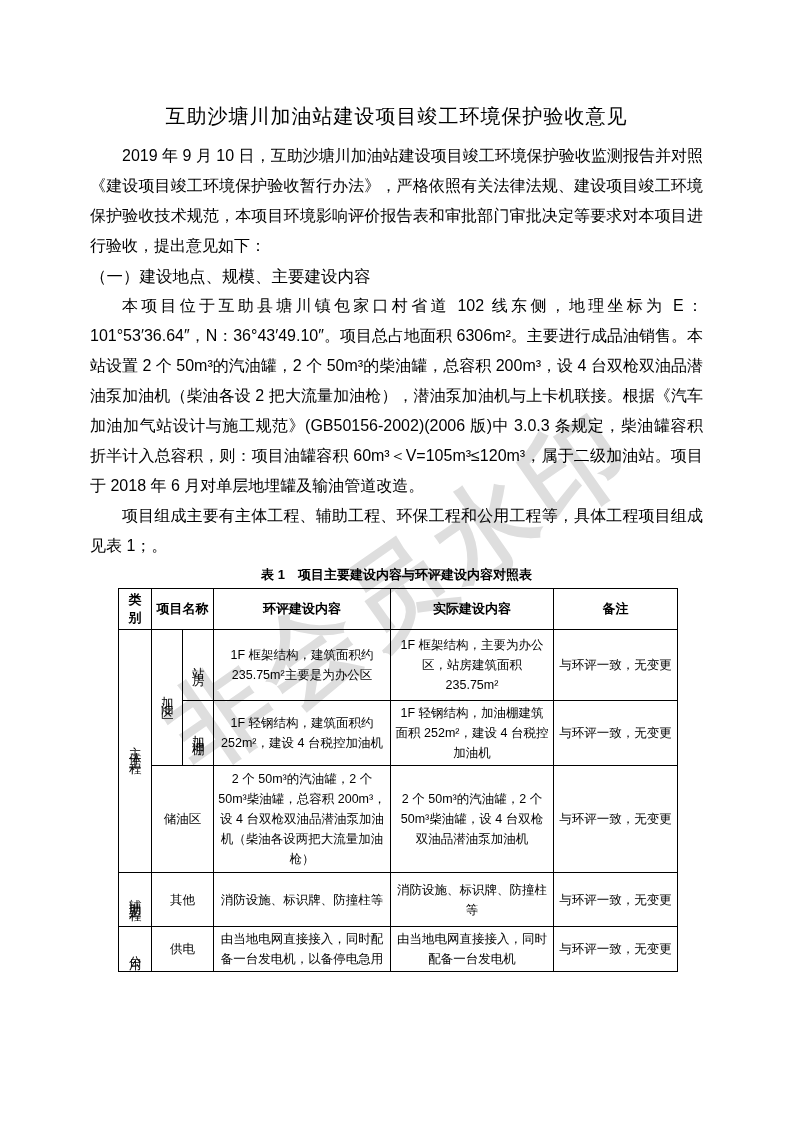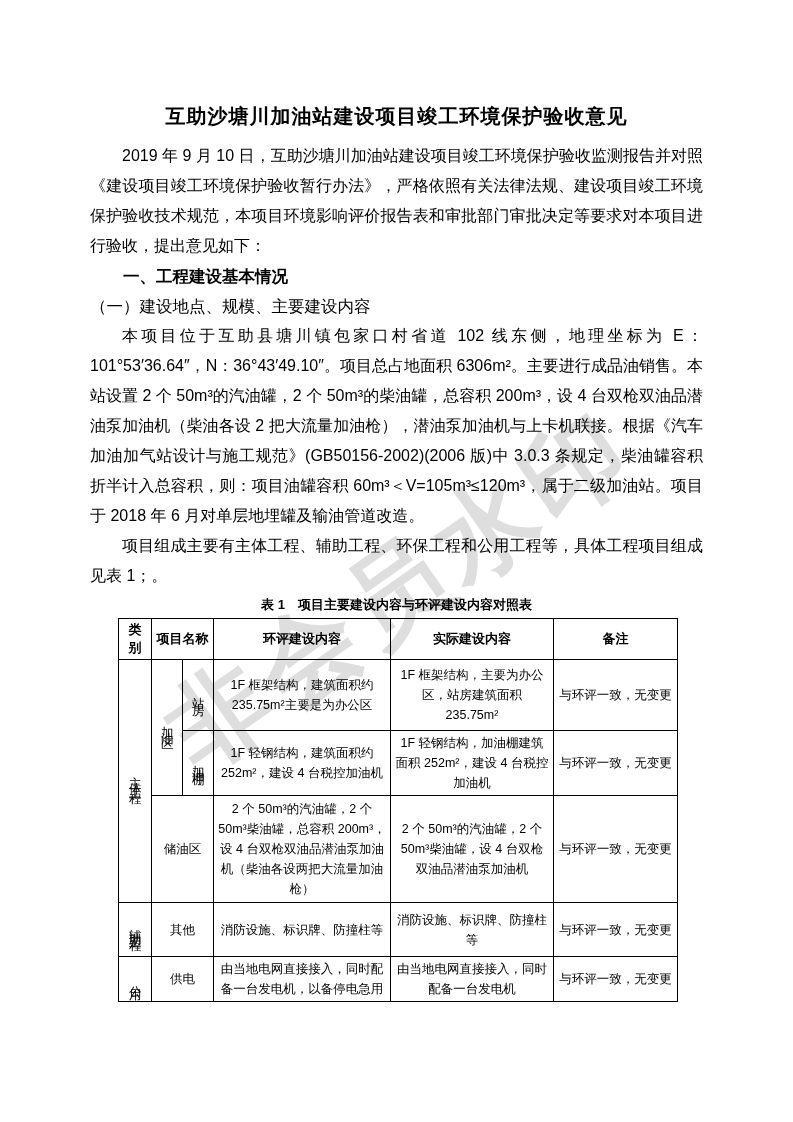--- a/index.html
+++ b/index.html
@@ -28,21 +28,21 @@
     z-index: 0;
     user-select: none;
   }
   .content {
     position: relative;
     z-index: 1;
     padding: 101px 90px 0 90px;
   }
   .doc-title {
     font-size: 20px;
-    font-weight: bold;
+    font-weight: normal;
     text-align: center;
     line-height: 30px;
     letter-spacing: 1px;
     margin-bottom: 10px;
   }
   .para {
     font-size: 16px;
     line-height: 30px;
     text-align: justify;
     text-indent: 2em;
@@ -109,21 +109,20 @@
 <div class="page">
 
   <div class="watermark" style="color: rgb(222, 222, 222);">非会员水印</div>
 
   <div class="content">
 
     <div class="doc-title">互助沙塘川加油站建设项目竣工环境保护验收意见</div>
 
     <p class="para">2019 年 9 月 10 日，互助沙塘川加油站建设项目竣工环境保护验收监测报告并对照《建设项目竣工环境保护验收暂行办法》，严格依照有关法律法规、建设项目竣工环境保护验收技术规范，本项目环境影响评价报告表和审批部门审批决定等要求对本项目进行验收，提出意见如下：</p>
 
-    <div class="sec-heading">一、工程建设基本情况</div>
 
     <div class="subsec-heading">（一）建设地点、规模、主要建设内容</div>
 
     <p class="para">本项目位于互助县塘川镇包家口村省道 102 线东侧，地理坐标为 E：101°53′36.64″，N：36°43′49.10″。项目总占地面积 6306m²。主要进行成品油销售。本站设置 2 个 50m³的汽油罐，2 个 50m³的柴油罐，总容积 200m³，设 4 台双枪双油品潜油泵加油机（柴油各设 2 把大流量加油枪），潜油泵加油机与上卡机联接。根据《汽车加油加气站设计与施工规范》(GB50156-2002)(2006 版)中 3.0.3 条规定，柴油罐容积折半计入总容积，则：项目油罐容积 60m³＜V=105m³≤120m³，属于二级加油站。项目于 2018 年 6 月对单层地埋罐及输油管道改造。</p>
 
     <p class="para">项目组成主要有主体工程、辅助工程、环保工程和公用工程等，具体工程项目组成见表 1；。</p>
 
     <div class="table-caption">表 1　项目主要建设内容与环评建设内容对照表</div>
 
     <table class="cmp">

